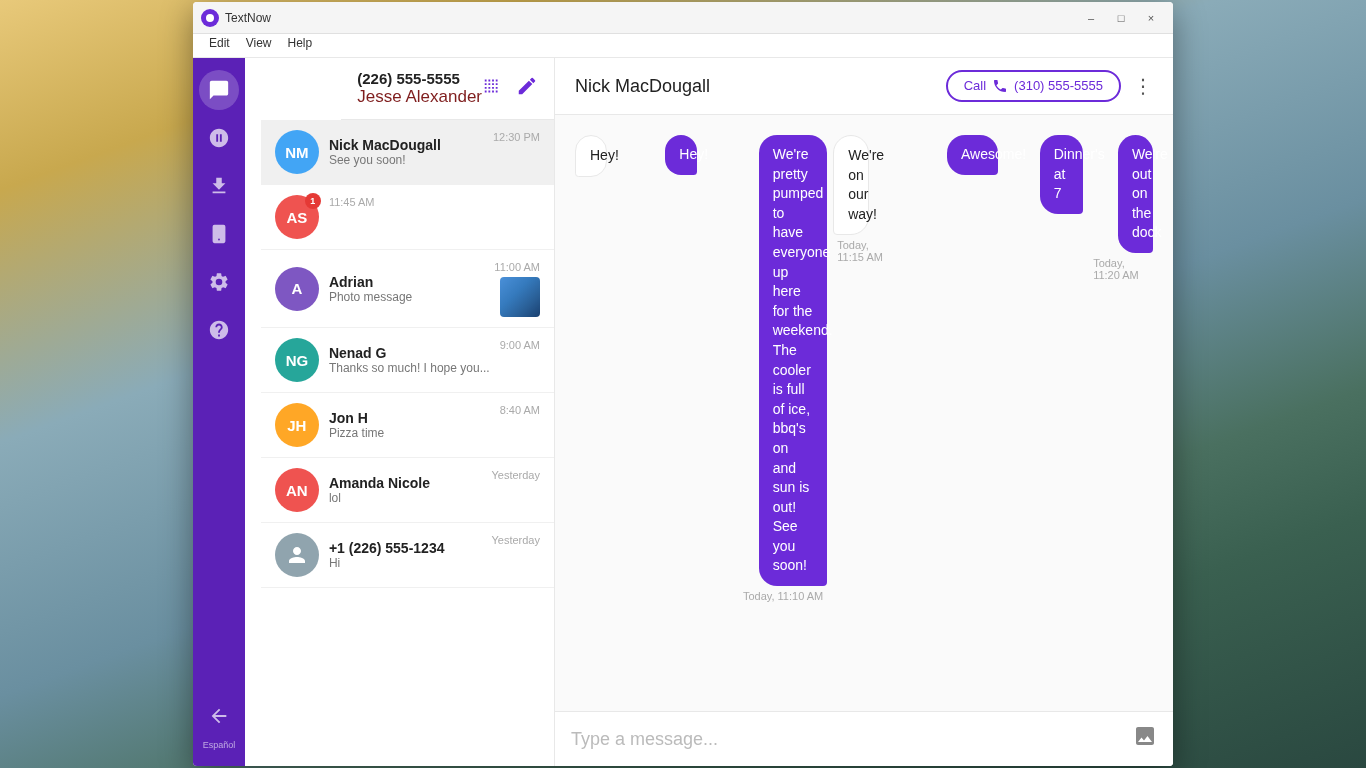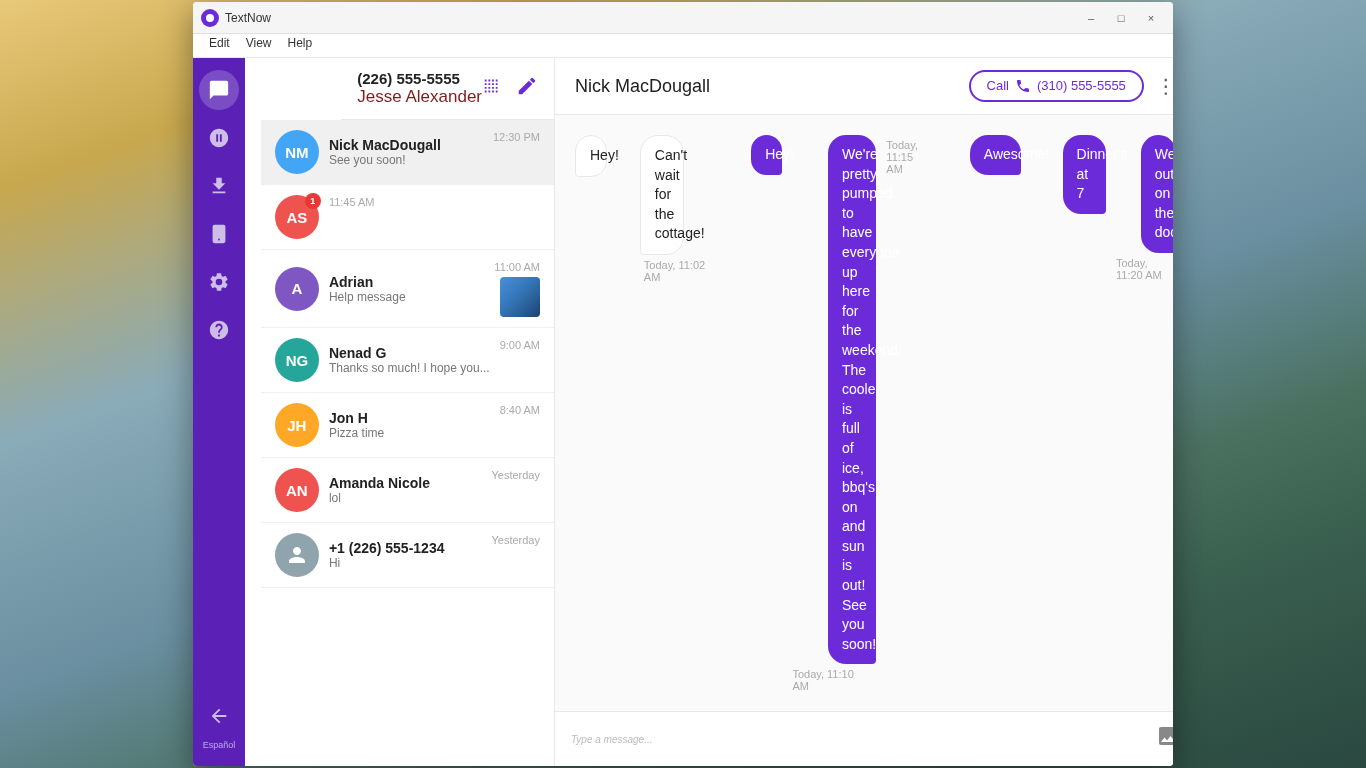--- a/index.html
+++ b/index.html
@@ -342,24 +342,23 @@
       align-items: center;
       padding: 12px 16px;
       background: #fff;
       border-top: 1px solid #e8e8e8;
       flex-shrink: 0;
     }
     .chat-input {
       flex: 1;
       border: none;
       outline: none;
-      font-size: 10px;
+      font-size: 18px;
       color: #333;
       background: transparent;
-      font-style: italic;
     }
     .chat-input::placeholder { color: #bbb; }
     .media-btn {
       color: #888;
       font-size: 22px;
       cursor: pointer;
       background: none;
       border: none;
       margin-left: 8px;
     }
@@ -469,21 +468,21 @@
             AS
             <span class="badge">1</span>
           </div>
           <div class="conv-time">11:45 AM</div>
         </div>
 
         <div class="conv-item">
           <div class="avatar" style="background:#7e57c2;">A</div>
           <div class="conv-info">
             <div class="conv-contact-name">Adrian</div>
-            <div class="conv-preview">Help message</div>
+            <div class="conv-preview">Photo message</div>
           </div>
           <div style="display:flex; flex-direction:column; align-items:flex-end; gap:4px;">
             <div class="conv-time">11:00 AM</div>
             <div class="photo-thumb">
               <div class="photo-thumb-img"></div>
             </div>
           </div>
         </div>
 
         <div class="conv-item">
@@ -540,35 +539,32 @@
         </button>
         <button class="more-btn">⋮</button>
       </div>
 
       <div class="chat-messages">
 
         <div class="msg-row received">
           <div class="bubble received">Hey!</div>
         </div>
 
-        <div class="msg-row received">
-          <div class="bubble received">Can't wait for the cottage!</div>
-          <div class="msg-time">Today, 11:02 AM</div>
-        </div>
 
         <div class="msg-row sent">
           <div class="bubble sent">Hey!</div>
         </div>
 
         <div class="msg-row sent">
           <div class="bubble sent">We're pretty pumped to have everyone up here for the weekend. The cooler is full of ice, bbq's on and sun is out!  See you soon!</div>
           <div class="msg-time">Today, 11:10 AM</div>
         </div>
 
         <div class="msg-row received">
+          <div class="bubble received">We're on our way!</div>
           <div class="msg-time">Today, 11:15 AM</div>
         </div>
 
         <div class="msg-row sent">
           <div class="bubble sent">Awesome!</div>
         </div>
 
         <div class="msg-row sent">
           <div class="bubble sent">Dinner's at 7</div>
         </div>

